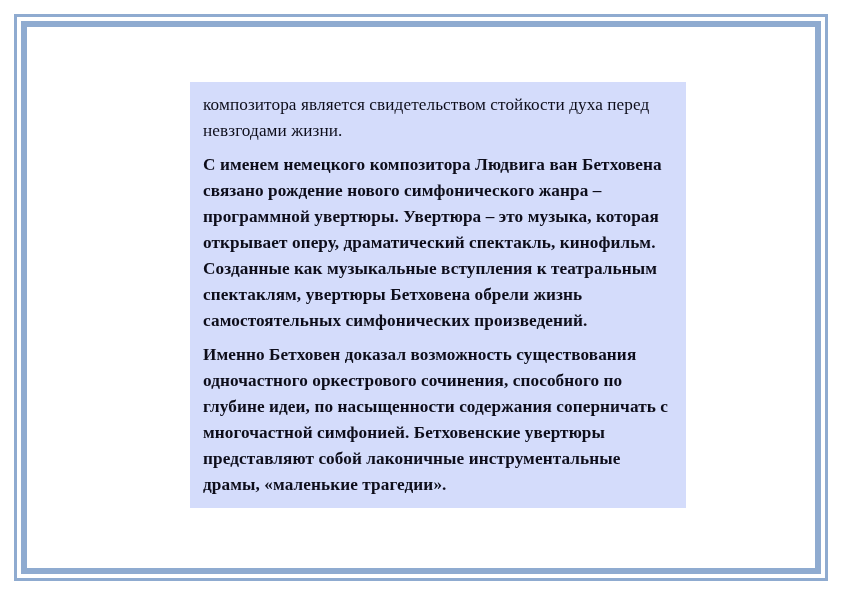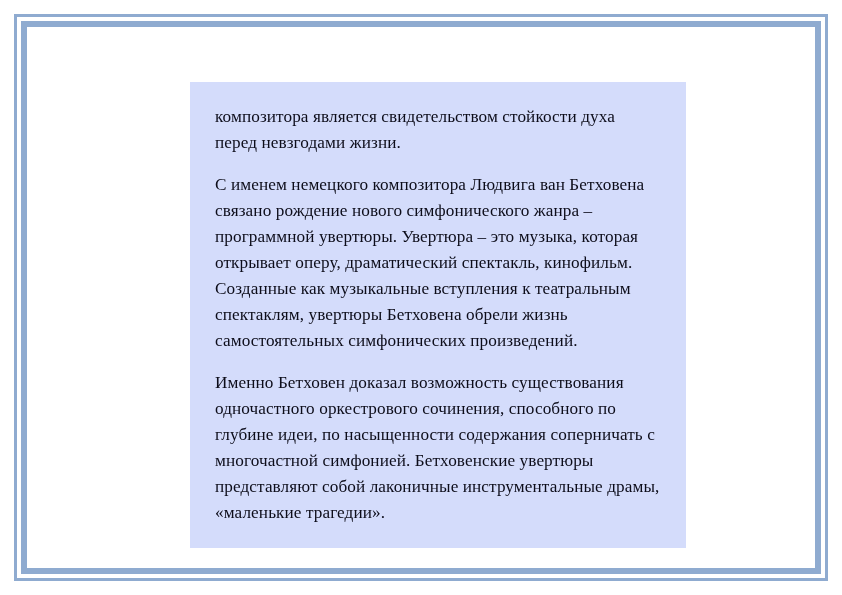--- a/index.html
+++ b/index.html
@@ -52,29 +52,30 @@
   .text-block {
     position: absolute;
     left: 163px;           
     top: 55px;             
     width: 496px;          
     background: #D4DCFB;
     padding: 6px 10px 6px 9px;
     box-sizing: border-box;
   }
   .text-block p {
-    margin: 16px;
+    margin: 4px;
     font-size: 17.2px;
     line-height: 26px;
     color: #0d0d1a;
     text-align: left;
     letter-spacing: 0.1px;
   }
   .text-block p + p {
     margin-top: 8px;
+    font-weight: bold;
   }
 </style>
 </head>
 <body>
 
 <div class="frame-outer"></div>
 <div class="frame-inner"></div>
 
 <div class="slide-body">
   <div class="text-block">

